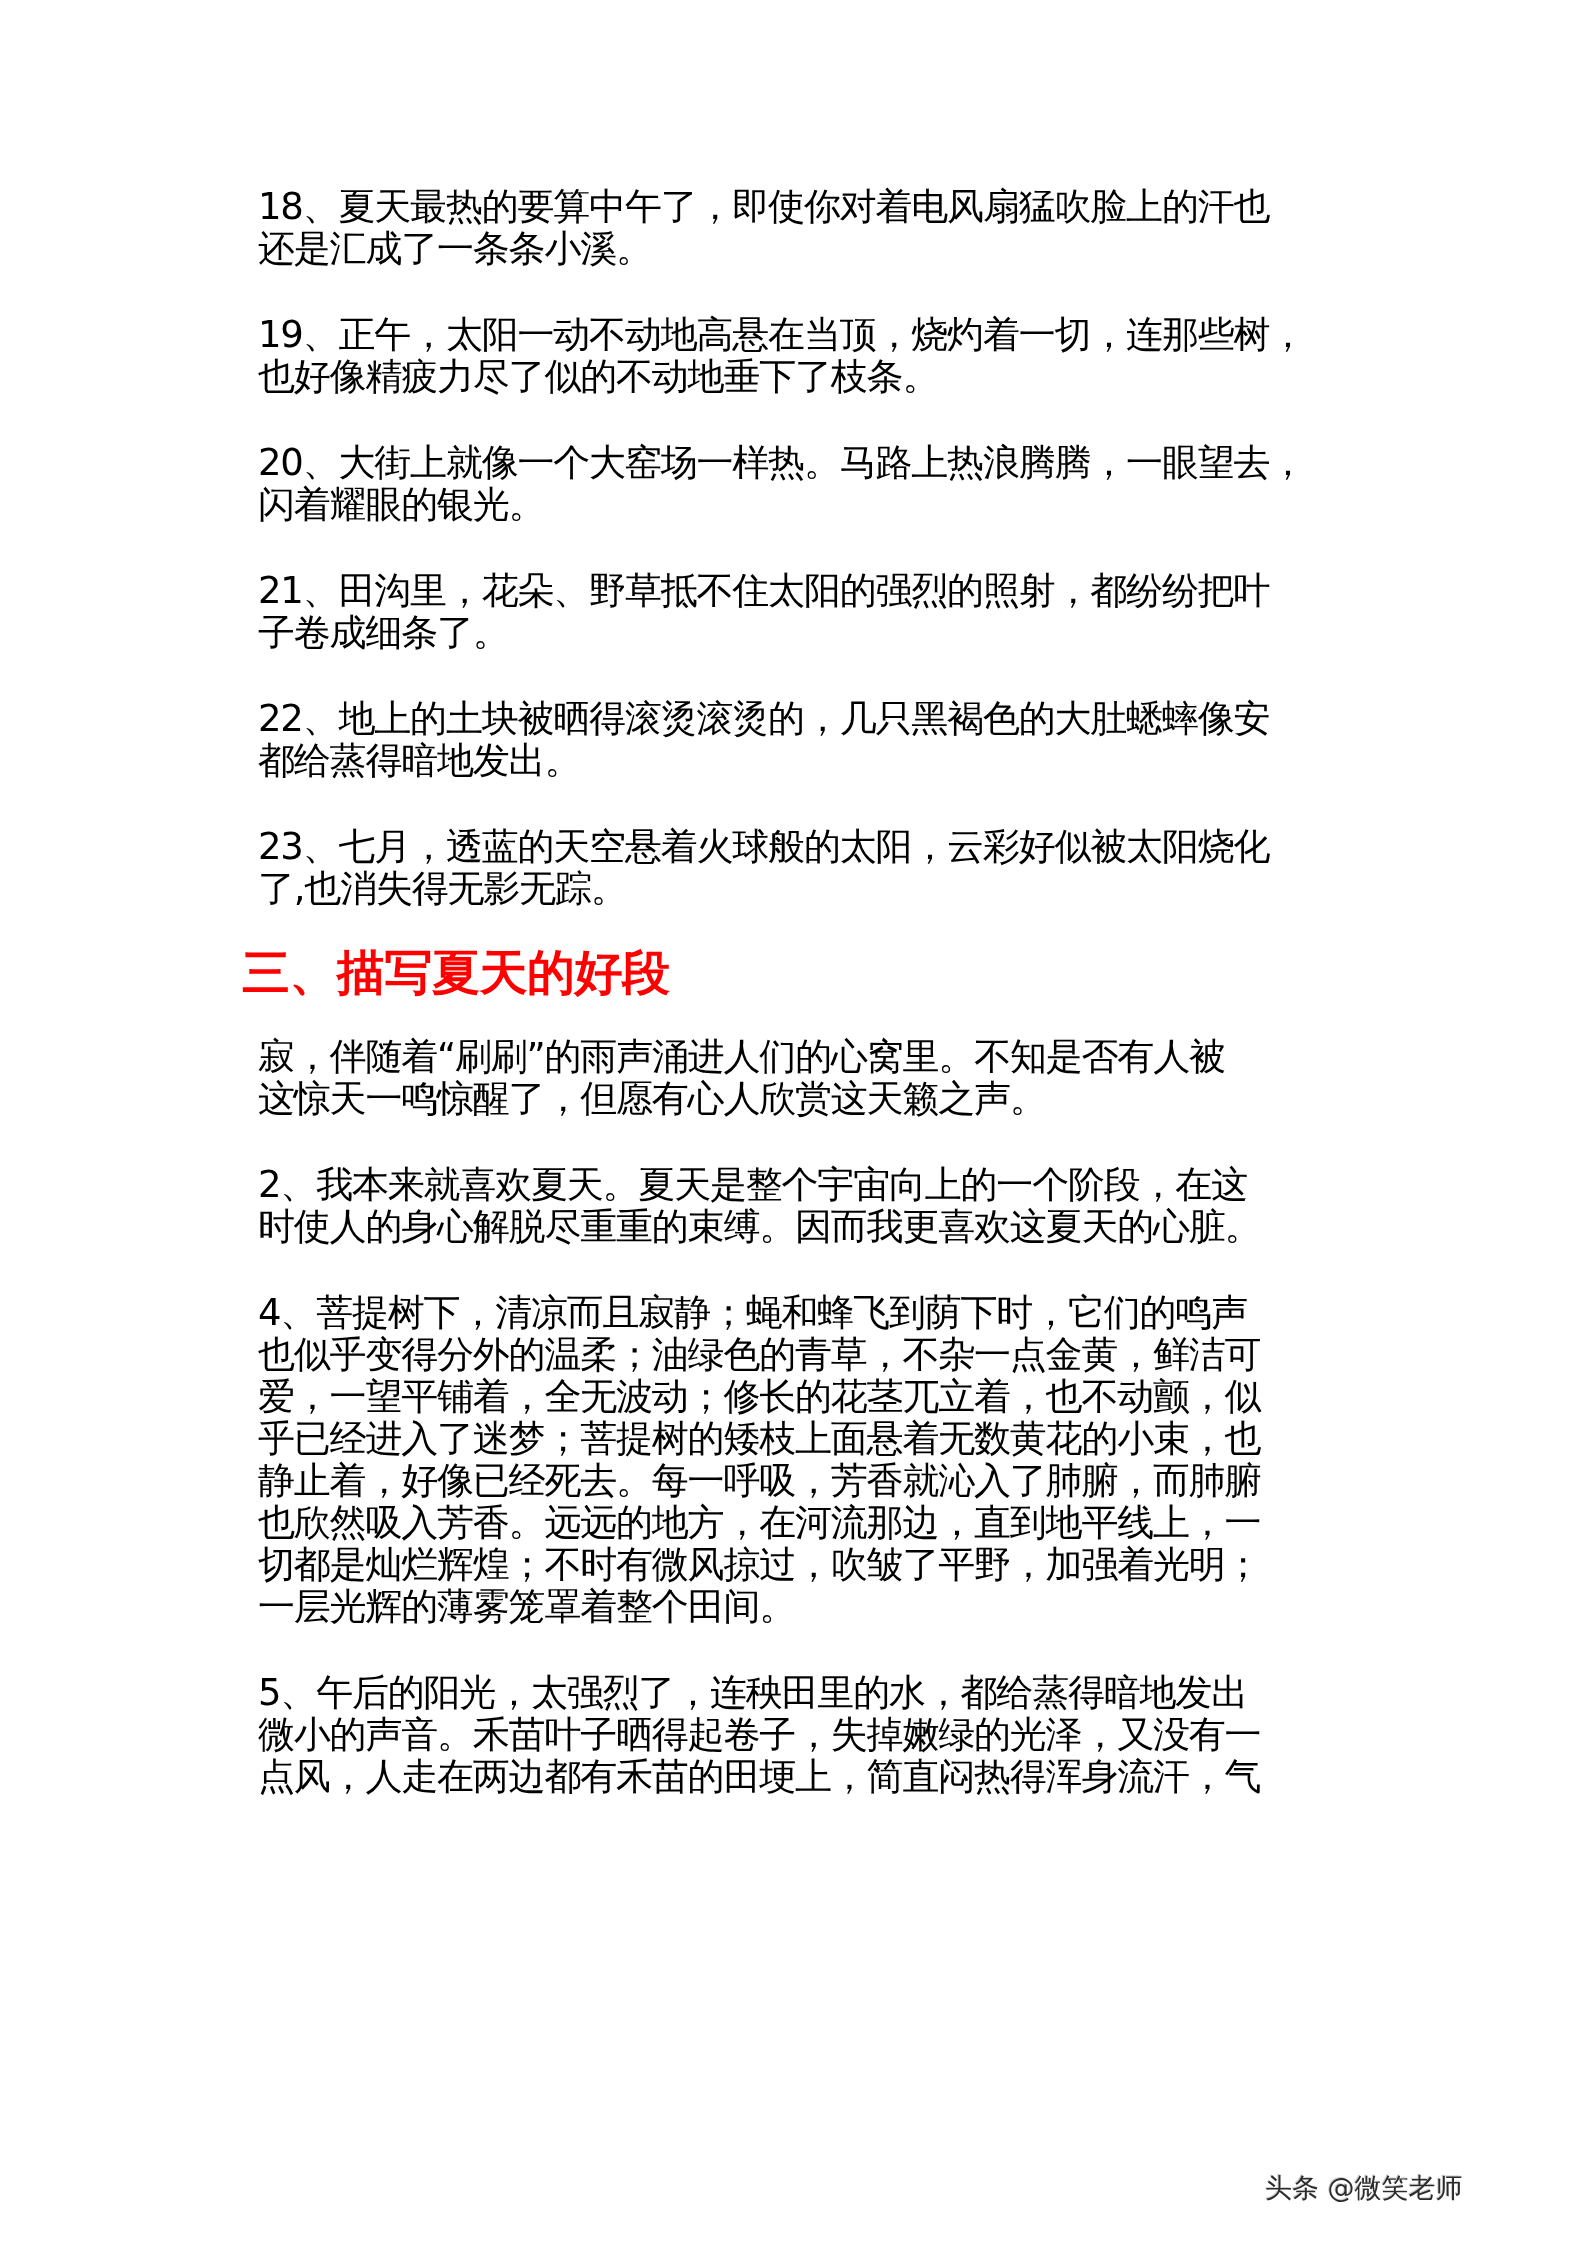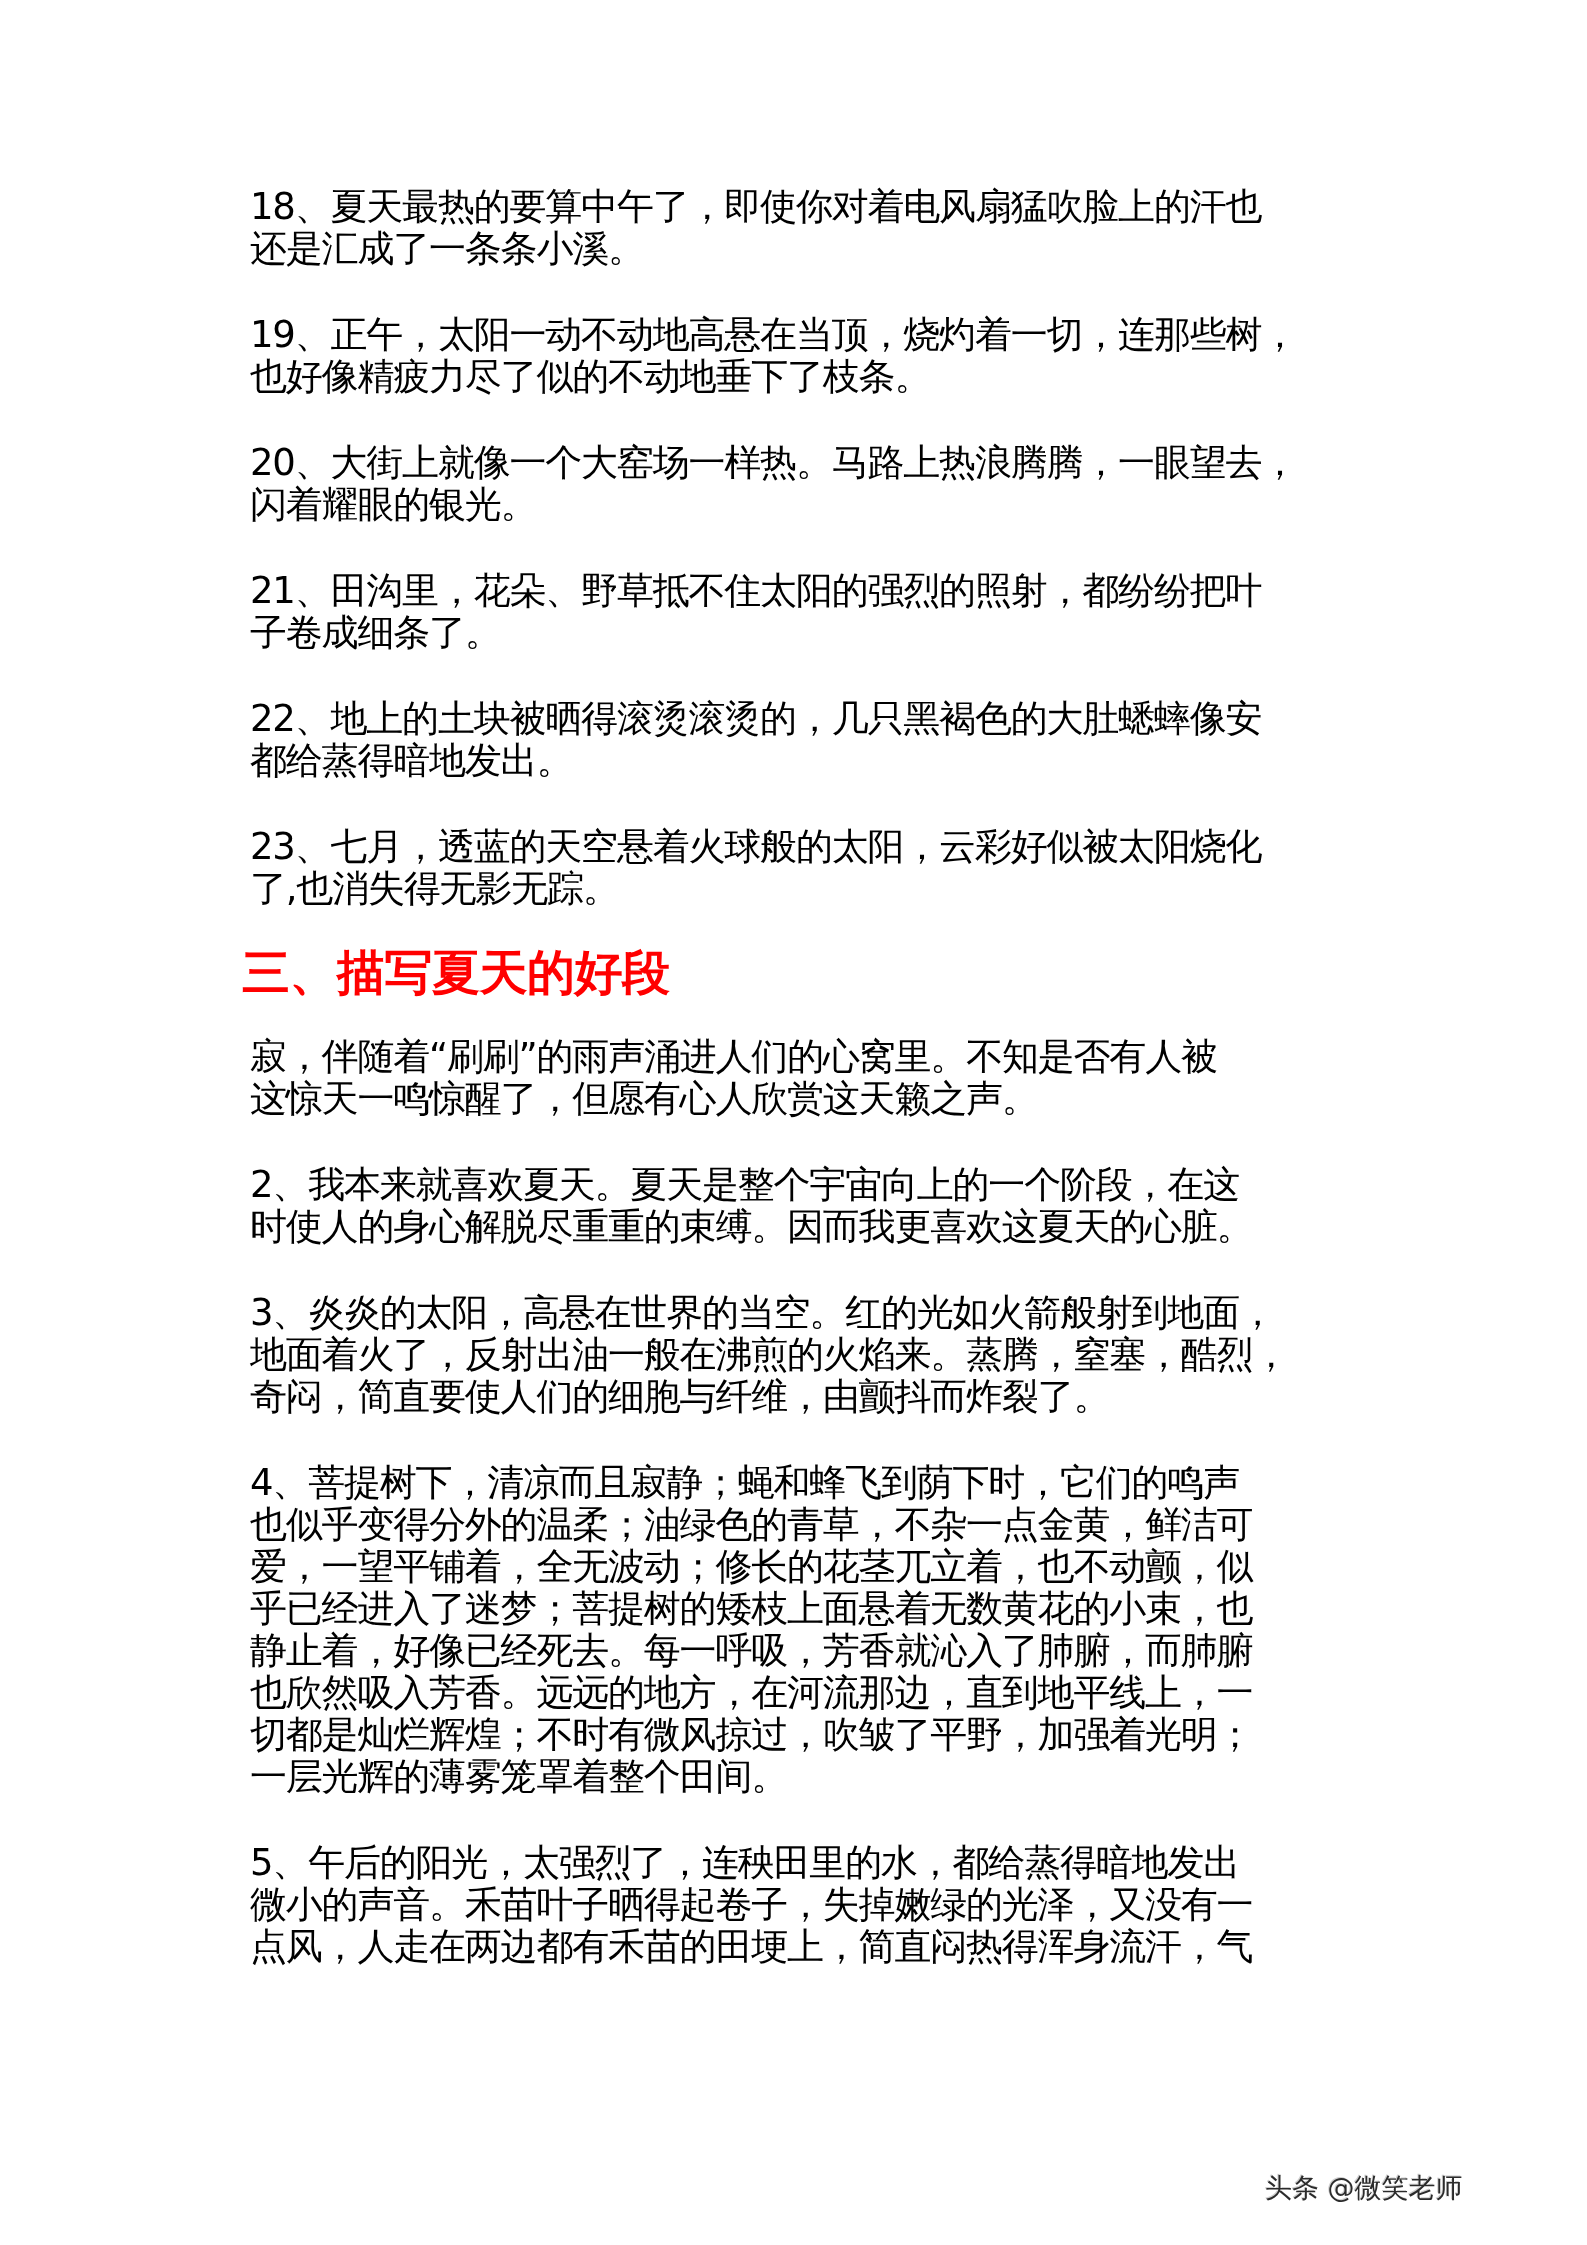--- a/index.html
+++ b/index.html
@@ -15,21 +15,21 @@
     font-family: "DejaVu Sans", "Liberation Sans", sans-serif;
     color: #000000;
   }
   .page {
     position: absolute;
     left: 242px;
     top: 186px;
     width: 1110px;
   }
   .para {
-    margin: 0 0 44px 8px;
+    margin: 0 0 44px 16px;
     font-size: 37px;
     line-height: 42px;
     letter-spacing: -1.2px;
     white-space: nowrap;
   }
   .para .line {
     display: block;
     height: 42px;
   }
   .heading {
@@ -85,25 +85,20 @@
 
   <div class="para">
     <span class="line">寂，伴随着“刷刷”的雨声涌进人们的心窝里。不知是否有人被</span>
     <span class="line">这惊天一鸣惊醒了，但愿有心人欣赏这天籁之声。</span>
   </div>
   <div class="para">
     <span class="line">2、我本来就喜欢夏天。夏天是整个宇宙向上的一个阶段，在这</span>
     <span class="line">时使人的身心解脱尽重重的束缚。因而我更喜欢这夏天的心脏。</span>
   </div>
   <div class="para">
-    <span class="line">3、炎炎的太阳，高悬在世界的当空。红的光如火箭般射到地面，</span>
-    <span class="line">地面着火了，反射出油一般在沸煎的火焰来。蒸腾，窒塞，酷烈，</span>
-    <span class="line">奇闷，简直要使人们的细胞与纤维，由颤抖而炸裂了。</span>
-  </div>
-  <div class="para">
     <span class="line">4、菩提树下，清凉而且寂静；蝇和蜂飞到荫下时，它们的鸣声</span>
     <span class="line">也似乎变得分外的温柔；油绿色的青草，不杂一点金黄，鲜洁可</span>
     <span class="line">爱，一望平铺着，全无波动；修长的花茎兀立着，也不动颤，似</span>
     <span class="line">乎已经进入了迷梦；菩提树的矮枝上面悬着无数黄花的小束，也</span>
     <span class="line">静止着，好像已经死去。每一呼吸，芳香就沁入了肺腑，而肺腑</span>
     <span class="line">也欣然吸入芳香。远远的地方，在河流那边，直到地平线上，一</span>
     <span class="line">切都是灿烂辉煌；不时有微风掠过，吹皱了平野，加强着光明；</span>
     <span class="line">一层光辉的薄雾笼罩着整个田间。</span>
   </div>
   <div class="para">

